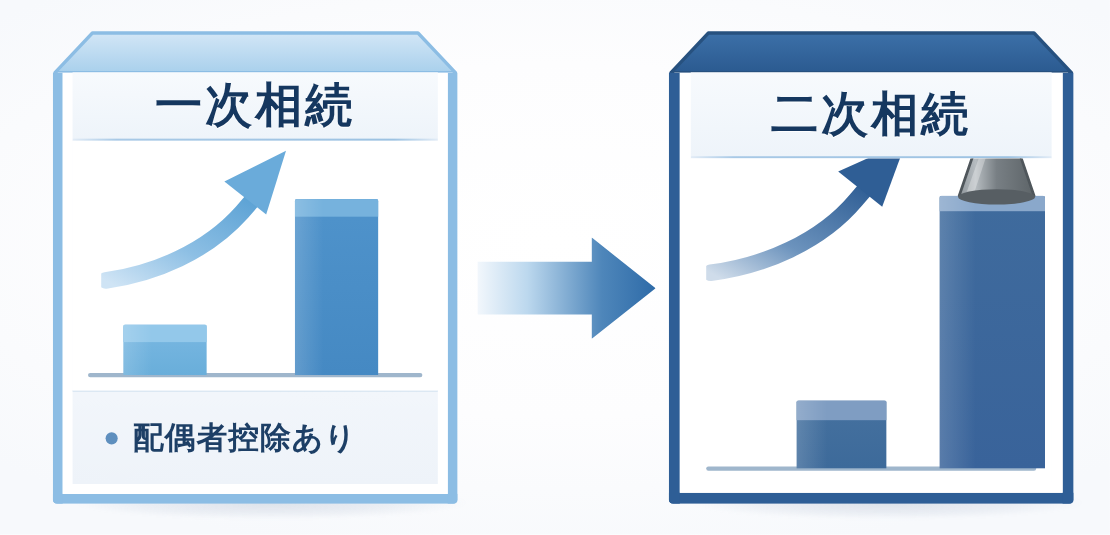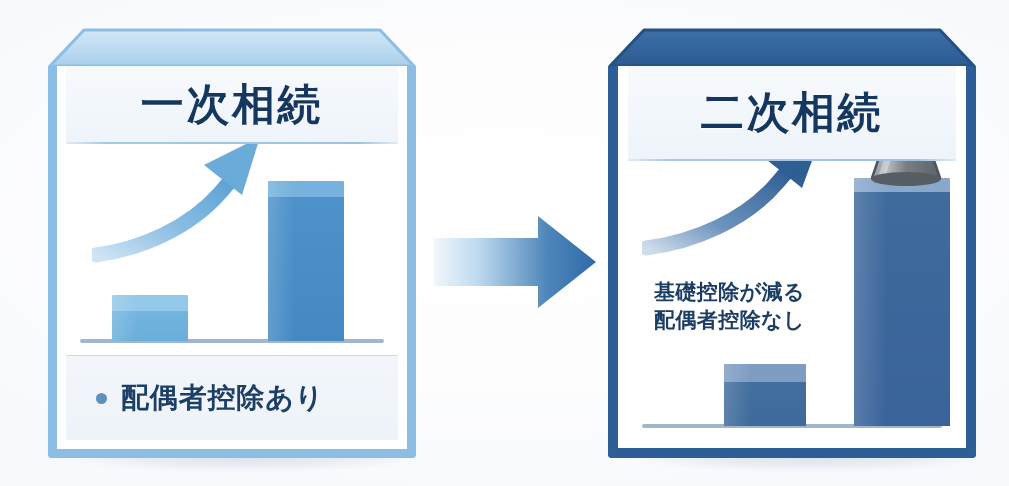--- a/index.html
+++ b/index.html
@@ -225,21 +225,21 @@
             <stop offset="100%" stop-color="#a9d0ec"></stop>
           </linearGradient>
         </defs>
         <polygon points="36,2 332,2 366,38 2,38" fill="url(#lidL)" stroke="#8cbde4" stroke-width="3" stroke-linejoin="round"></polygon>
       </svg>
     </div>
 
     <div class="card-face">
       <div class="card-inner">
 
-        <div class="title-band" style="height:76px;">
+        <div class="title-band" style="height:60px;">
           <span class="card-title" style="font-size:43px;">一次相続</span>
         </div>
         <div class="title-rule"></div>
 
         <div class="chart-area">
 
           <div class="growth-arrow" style="left:26px; bottom:86px; width:196px; height:148px;">
             <svg viewBox="0 0 196 148">
               <defs>
                 <linearGradient id="gaL" x1="0" y1="1" x2="1" y2="0">
@@ -303,45 +303,41 @@
             <stop offset="100%" stop-color="#2b5a90"></stop>
           </linearGradient>
         </defs>
         <polygon points="36,2 332,2 366,38 2,38" fill="url(#lidR)" stroke="#27517f" stroke-width="3" stroke-linejoin="round"></polygon>
       </svg>
     </div>
 
     <div class="card-face">
       <div class="card-inner">
 
-        <div class="title-band" style="height:93px;">
+        <div class="title-band" style="height:76px;">
           <span class="card-title" style="font-size:43px;">二次相続</span>
         </div>
         <div class="title-rule"></div>
 
         <div class="chart-area">
 
           <div class="growth-arrow" style="left:14px; bottom:176px; width:200px; height:140px;">
             <svg viewBox="0 0 200 140">
               <defs>
                 <linearGradient id="gaR" x1="0" y1="1" x2="1" y2="0">
                   <stop offset="0%" stop-color="#cfdcea"></stop>
                   <stop offset="40%" stop-color="#6c93bd"></stop>
                   <stop offset="100%" stop-color="#2d5c93"></stop>
                 </linearGradient>
               </defs>
               <path d="M4,126 C52,120 104,98 136,60 L148,46" fill="none" stroke="url(#gaR)" stroke-width="15" stroke-linecap="round"></path>
               <path d="M182,6 L160,66 L120,34 Z" fill="#2f5e95"></path>
             </svg>
           </div>
 
-          <div class="note" style="left:26px; bottom:104px; font-size:21px;">
-            <div>基礎控除が減る</div>
-            <div>配偶者控除なし</div>
-          </div>
 
           <div class="baseline" style="left:14px; right:14px; bottom:10px; background:#9fb6cc;"></div>
 
           <div class="bar" style="left:96px; width:82px; height:62px; bottom:12px;">
             <div class="body" style="background:linear-gradient(180deg,#45719f 0%,#3d6a9a 100%);"></div>
             <div class="cap" style="background:#7f9dc2; height:18px;"></div>
             <div class="gloss"></div>
           </div>
 
           <div class="bar" style="left:226px; width:96px; height:248px; bottom:12px;">

